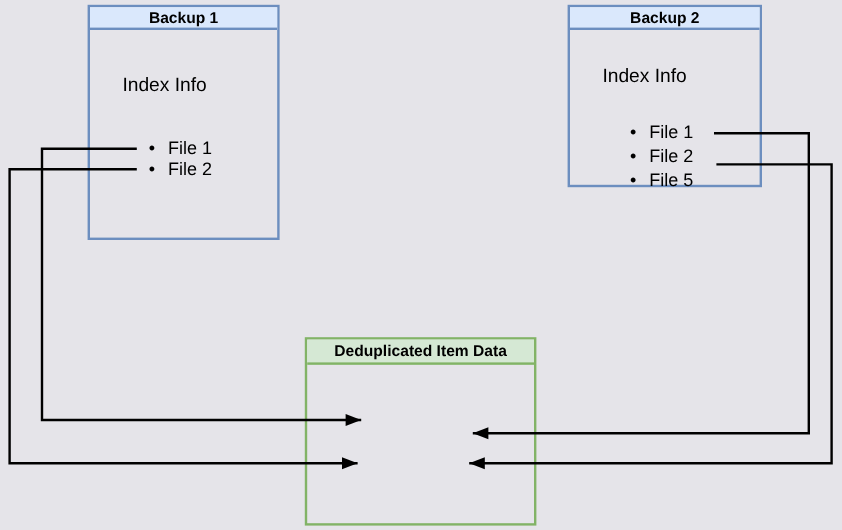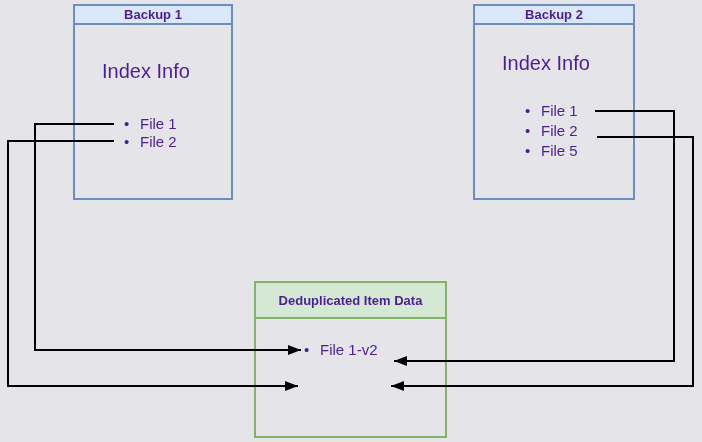--- a/index.html
+++ b/index.html
@@ -7,21 +7,21 @@
     padding: 0;
     background: #e5e4e9;
     font-family: "Liberation Sans", sans-serif;
   }
   .canvas {
     position: relative;
     width: 702px;
     height: 442px;
     background: #e5e4e9;
     overflow: hidden;
-    color: #4c1d95;
+    color: #000000;
   }
   .box {
     position: absolute;
     box-sizing: border-box;
     background: transparent;
   }
   .box.blue  { border: 2px solid #6c8ebf; }
   .box.green { border: 2px solid #82b366; }
   .box-header {
     box-sizing: border-box;
@@ -32,31 +32,31 @@
     font-size: 13px;
     line-height: 1;
     white-space: nowrap;
   }
   .blue .box-header {
     height: 19px;
     background: #dae8fc;
     border-bottom: 2px solid #6c8ebf;
   }
   .green .box-header {
-    height: 36px;
+    height: 21px;
     background: #d5e8d4;
     border-bottom: 2px solid #82b366;
   }
   #backup1 { left: 73px;  top: 4px;   width: 160px; height: 196px; }
-  #backup2 { left: 473px; top: 4px;   width: 162px; height: 196px; }
+  #backup2 { left: 473px; top: 4px;   width: 162px; height: 152px; }
   #dedup   { left: 254px; top: 281px; width: 193px; height: 157px; }
 
   .subtitle {
     position: absolute;
-    font-size: 20px;
+    font-size: 16px;
     line-height: 19px;
     white-space: nowrap;
   }
   #backup1 .subtitle { left: 27px; top: 56px; }
   #backup2 .subtitle { left: 27px; top: 48px; }
 
   ul.filelist {
     position: absolute;
     margin: 0;
     padding: 0;
@@ -121,21 +121,20 @@
       <li><span>File 2</span></li>
       <li><span>File 5</span></li>
     </ul>
   </div>
 
   <div class="box green" id="dedup">
     <div class="box-header">
       <span>Deduplicated Item Data</span>
     </div>
     <ul class="filelist">
-      <li><span>File 1-v2</span></li>
     </ul>
   </div>
 
   <svg class="wires" viewBox="0 0 702 442" xmlns="http://www.w3.org/2000/svg">
     <defs>
       <marker id="arrowhead" markerUnits="userSpaceOnUse" markerWidth="16" markerHeight="12" refX="14" refY="6" orient="auto">
         <path d="M1,1 L14,6 L1,11 Z" fill="#000"></path>
       </marker>
     </defs>
     <polyline points="114,124 35,124 35,350 301,350" marker-end="url(#arrowhead)"></polyline>

